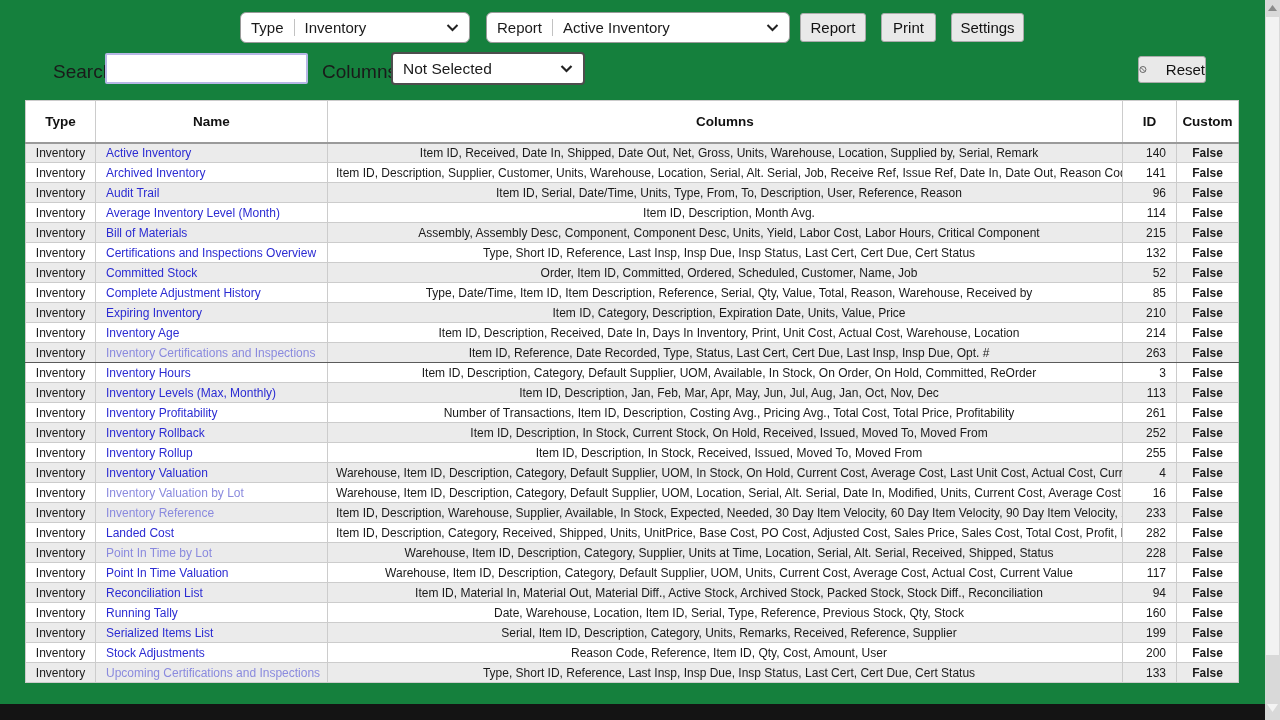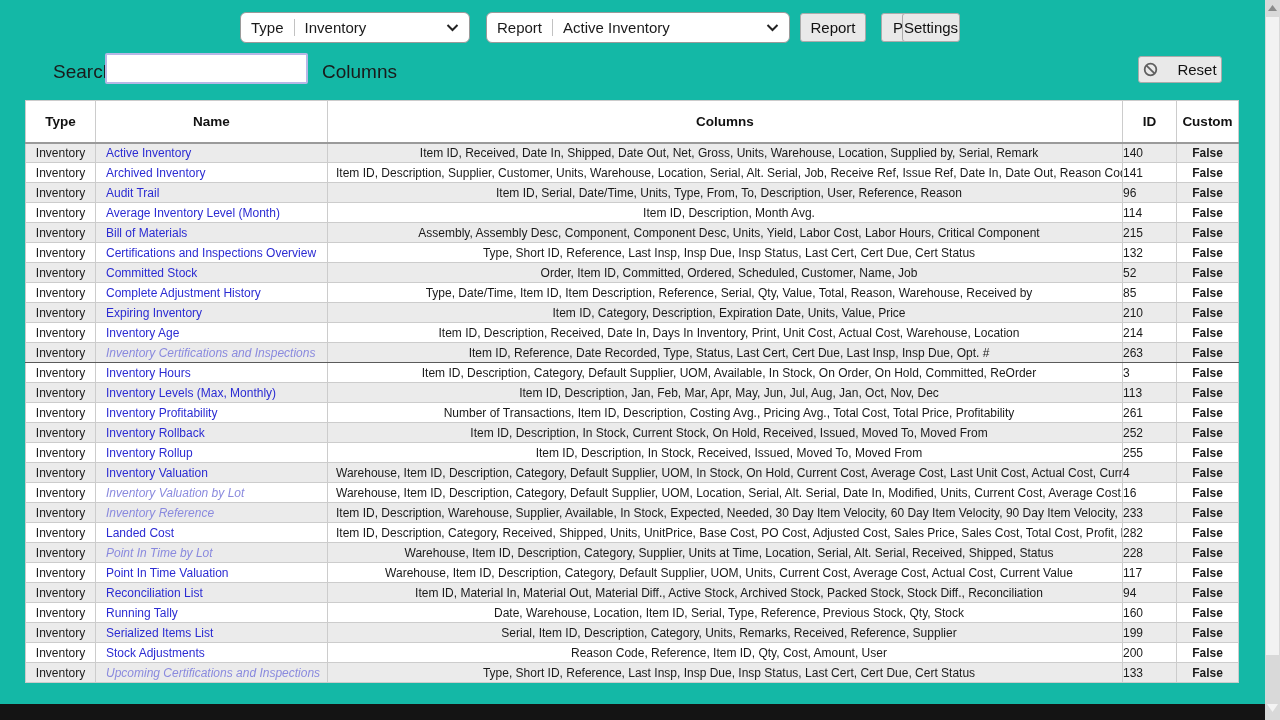--- a/index.html
+++ b/index.html
@@ -1,67 +1,67 @@
 <!DOCTYPE html>
 <html><head>
 <meta charset="utf-8">
 <style>
   * { margin:0; padding:0; box-sizing:border-box; }
   html,body { width:1280px; height:720px; background:#fff; overflow:hidden;
               font-family:"Liberation Sans","DejaVu Sans",sans-serif; }
-  #app { position:relative; width:1280px; height:720px; background:#14b8a6; }
+  #app { position:relative; width:1280px; height:720px; background:#15803d; }
 
   
   .select-group { position:absolute; display:flex; align-items:center; height:31px;
                   border:1px solid #9a9a9a; border-radius:6px; background:#fff;
                   font-size:15px; color:#1a1a1a; padding:0 10px; }
   .select-group .lbl { white-space:nowrap; }
   .select-group .divider { width:1px; height:17px; background:#c2c2c2; margin:0 10px; }
   .select-group .val { flex:1; white-space:nowrap; overflow:hidden; }
   .chev { margin-left:8px; flex:0 0 auto; }
 
   #type-select   { left:240px; top:12px; width:230px; }
   #report-select { left:486px; top:12px; width:304px; }
 
   .btn { position:absolute; display:flex; align-items:center; justify-content:center;
          height:29px; background:#e9e9e9; border:1px solid #ababab; border-radius:3px;
          font-size:15px; color:#111; cursor:pointer; }
   #report-button   { left:800px; top:13px; width:66px; }
   #print-button    { left:881px; top:13px; width:55px; }
-  #settings-button { left:902px; top:13px; width:58px; }
+  #settings-button { left:951px; top:13px; width:73px; }
 
   
   .flabel { position:absolute; font-size:19px; color:#1a1a1a; }
   #search-label  { left:53px;  top:61px; }
   #columns-label { left:322px; top:61px; }
   #search-input { position:absolute; left:105px; top:53px; width:203px; height:31px;
                   border:2px solid #b7b7e6; border-radius:2px; background:#fff;
                   font-size:14px; padding:0 6px; outline:none;
                   font-family:"Liberation Sans","DejaVu Sans",sans-serif; }
   #columns-select { left:391px; top:52px; width:194px; height:33px;
                     border:2px solid #4d4d4d; border-radius:4px; font-size:15.5px; }
-  #reset-button { left:1138px; top:56px; width:84px; height:27px; gap:19px; }
+  #reset-button { left:1138px; top:56px; width:68px; height:27px; gap:19px; }
 
   
   table { position:absolute; left:25px; top:100px; width:1213px;
           border-collapse:collapse; table-layout:fixed; }
   th, td { border:1px solid #cccccc; font-size:12px; color:#1a1a1a;
            white-space:nowrap; overflow:hidden; }
   thead th { height:42px; background:#fff; font-size:13.5px; font-weight:bold;
              color:#111; text-align:center; border-bottom:2px solid #9a9a9a; }
   tbody tr { height:20px; background:#fff; }
   tbody tr.alt { background:#ebebeb; }
   tbody tr.selected td { border-top:1px solid #5a5a5a; border-bottom:1px solid #5a5a5a; }
   td.c-type   { text-align:center; }
   td.c-name   { padding-left:10px; }
   td.c-cols   { padding-left:8px;text-align:center;  }
-  td.c-id     { text-align:left; padding-right:10px; }
+  td.c-id     { text-align:right; padding-right:10px; }
   td.c-custom { text-align:center;font-weight:bold; }
   a.report-link { color:#2b2bd2; text-decoration:none; cursor:pointer; }
-  a.report-link.visited { color:#8a8ade;font-style:italic; }
+  a.report-link.visited { color:#8a8ade; }
 
   
   #scrollbar { position:absolute; right:0; top:0; width:15px; height:720px; background:#d9d9d9; }
   #scroll-thumb { position:absolute; left:1px; top:17px; width:13px; height:638px; background:#f2f2f2; }
   .scroll-arrow { position:absolute; left:0; width:15px; height:16px;
                   display:flex; align-items:center; justify-content:center; }
   #scroll-up { top:0; } #scroll-down { bottom:4px; }
   #bottom-bar { position:absolute; left:0; top:704px; width:1265px; height:16px; background:#141414; }
 </style>
 </head>
@@ -94,20 +94,26 @@
     <span>Print</span>
   </div>
   <div class="btn" id="settings-button">
     <span>Settings</span>
   </div>
 
   <span class="flabel" id="search-label">Search</span>
   <input id="search-input" type="text" value="" style="">
   <span class="flabel" id="columns-label">Columns</span>
 
+  <div class="select-group" id="columns-select">
+    <span class="val">Not Selected</span>
+    <svg class="chev" width="13" height="8" viewBox="0 0 13 8">
+        <polyline points="1.5,1 6.5,6 11.5,1" fill="none" stroke="#222" stroke-width="2.2"></polyline>
+      </svg>
+  </div>
 
   <div class="btn" id="reset-button">
     <svg width="15" height="15" viewBox="0 0 16 16">
       <circle cx="8" cy="8" r="6.2" fill="none" stroke="#5f5f5f" stroke-width="1.9"></circle>
       <line x1="3.8" y1="3.8" x2="12.2" y2="12.2" stroke="#5f5f5f" stroke-width="1.9"></line>
     </svg>
     <span>Reset</span>
   </div>
 
   <table>

